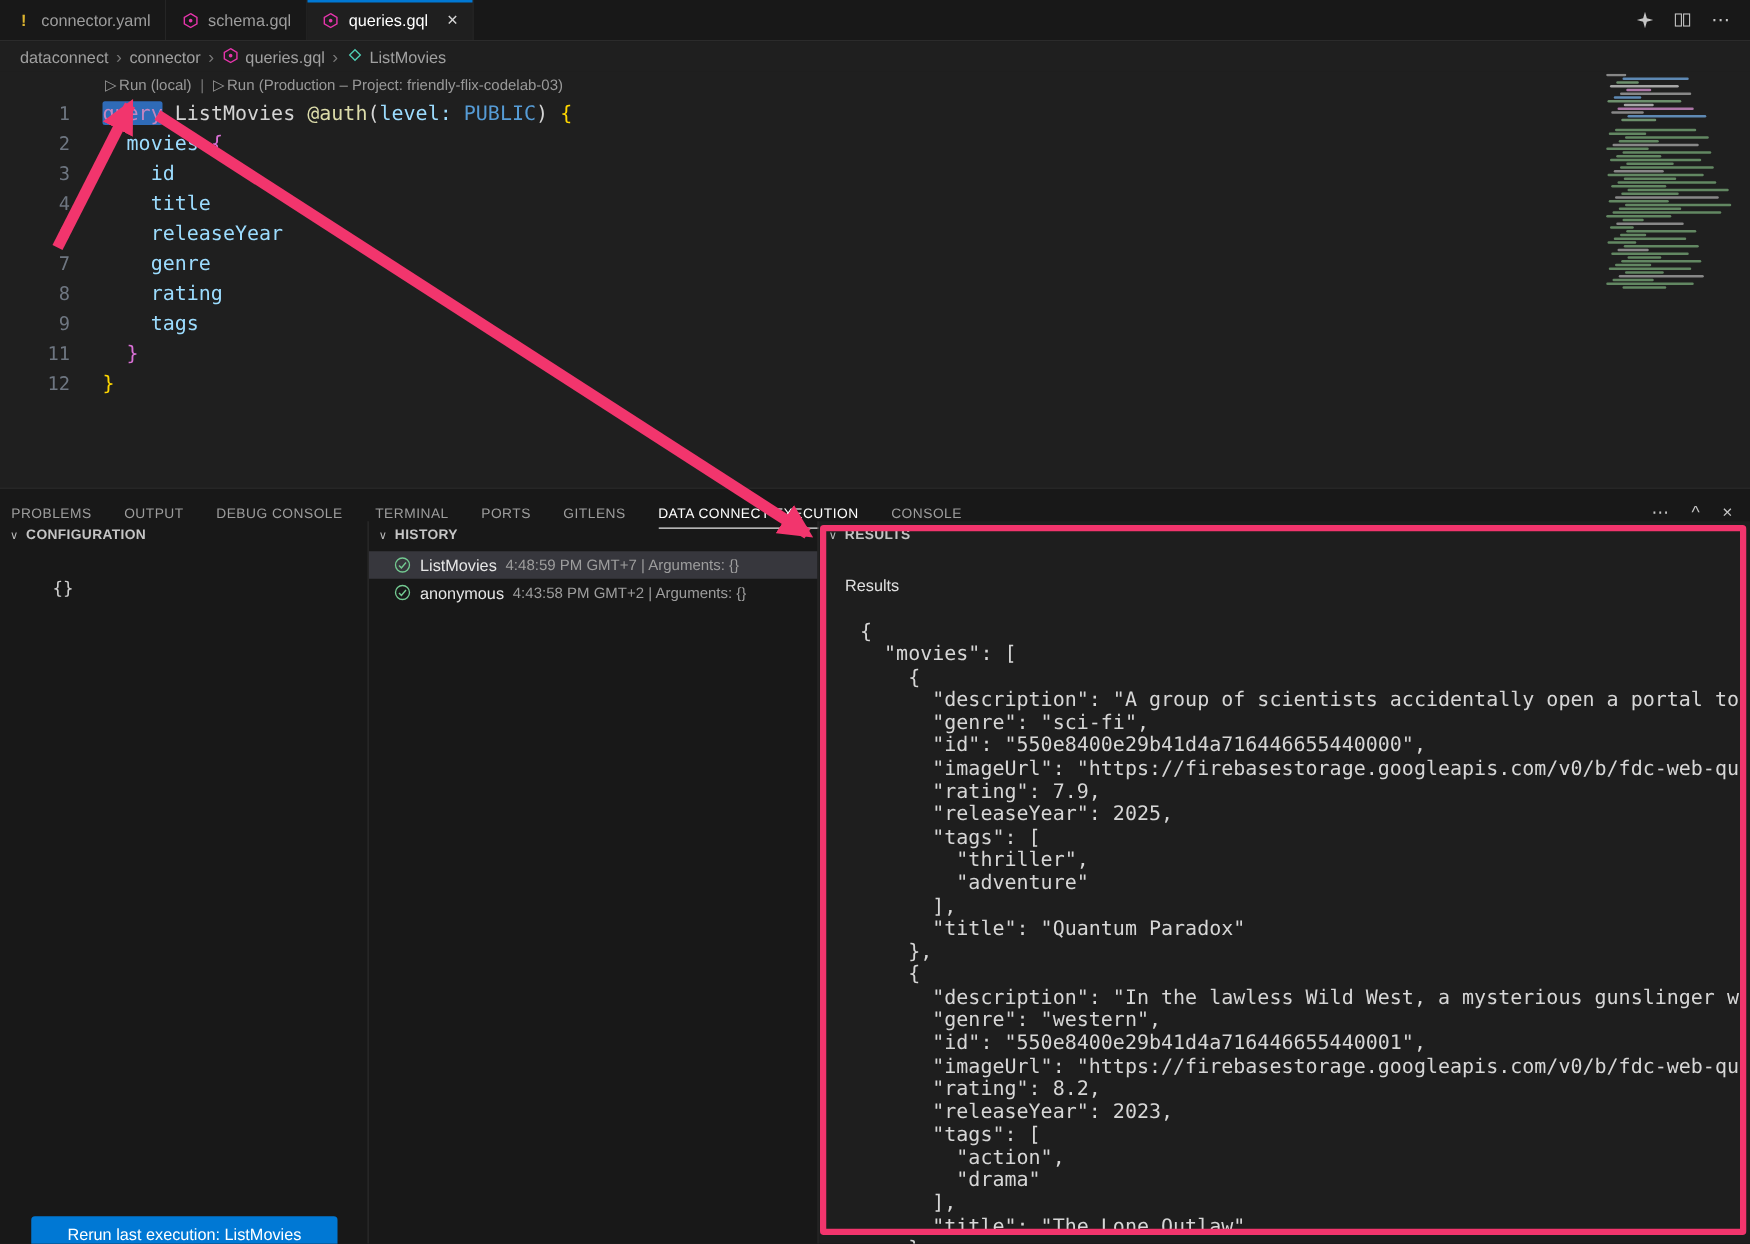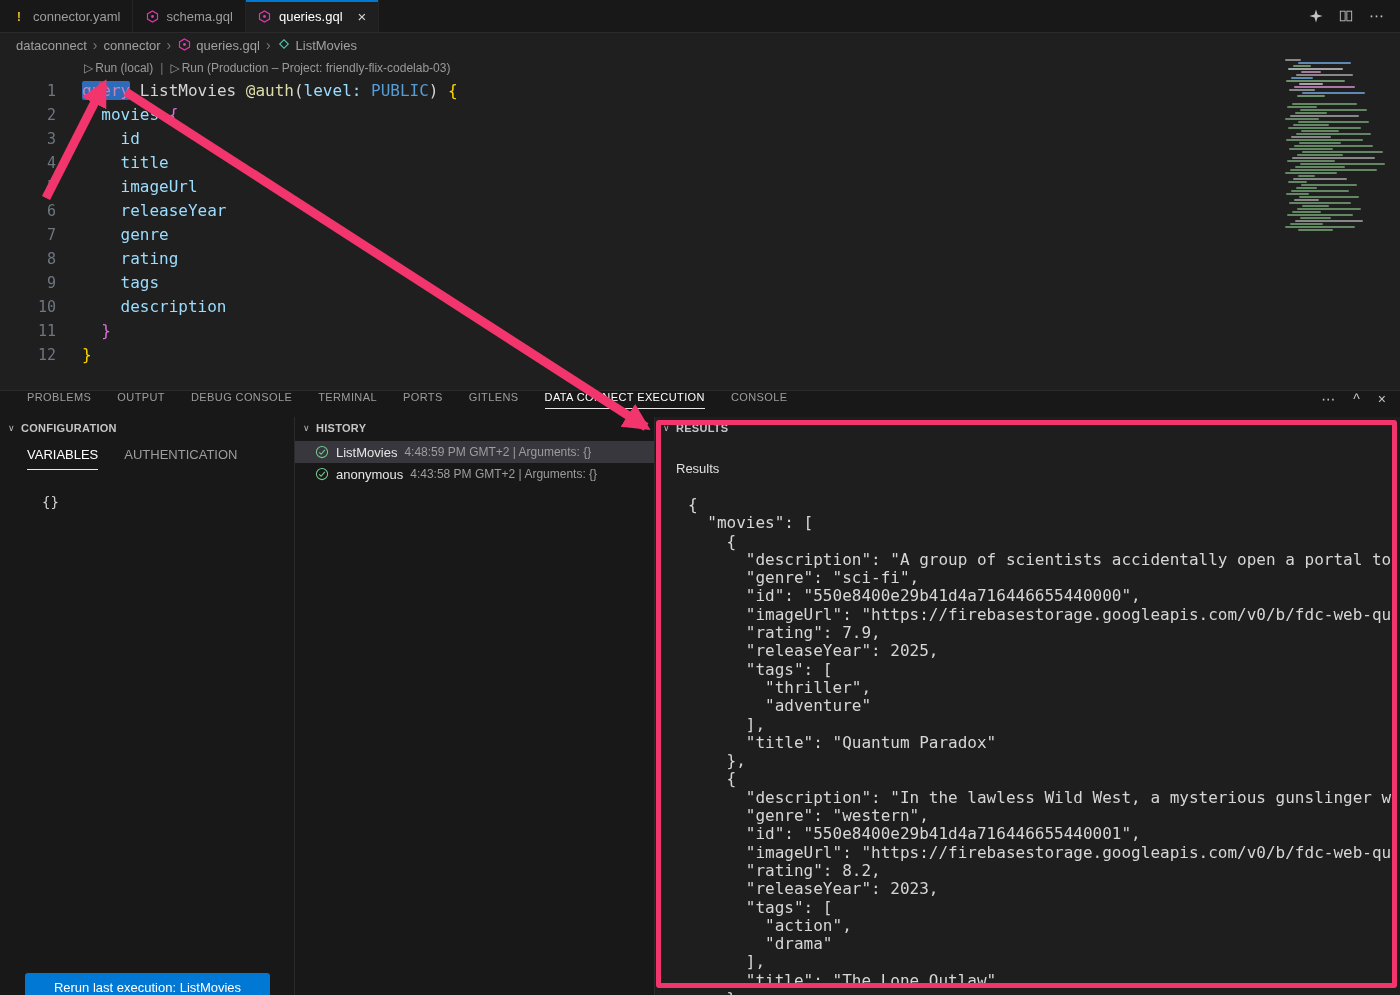--- a/index.html
+++ b/index.html
@@ -32,21 +32,21 @@
   .codeline .ln{width:56px;text-align:right;color:#6e7681;font-size:15px;flex:none}
   .codeline .src{margin-left:26px;white-space:pre}
   .tk-kw{color:var(--syn-keyword)} .tk-pl{color:var(--syn-plain)} .tk-fn{color:var(--syn-directive)}
   .tk-attr{color:var(--syn-field)} .tk-const{color:var(--syn-enum)} .tk-b1{color:var(--syn-bracket1)} .tk-b2{color:var(--syn-bracket2)}
   .sel{background:var(--selection);border-radius:2px}
   .minimap{position:absolute;top:2px;right:0;width:117px;height:182px;overflow:hidden}
   .mrow{height:2px;margin-bottom:1px;border-radius:1px;opacity:.85}
 
   
   .panel{position:absolute;top:390px;left:0;right:0;bottom:0;background:#181818;border-top:1px solid #2b2b2b}
-  .panel-tabs{height:26px;display:flex;align-items:flex-start;padding-left:27px}
+  .panel-tabs{height:26px;display:flex;align-items:flex-end;padding-left:9px}
   .ptabs{display:flex;gap:26px;align-items:center}
   .ptab{font-size:11px;letter-spacing:.4px;color:#9d9d9d;cursor:pointer;position:relative;white-space:nowrap}
   .ptab.active{color:#fff}
   .ptab.active::after{content:"";position:absolute;left:0;right:0;bottom:-6px;height:1px;background:#e7e7e7}
   .panel-actions{margin-left:auto;display:flex;gap:18px;padding-right:14px;color:#c5c5c5;font-size:14px}
   .panel-actions span{cursor:pointer}
   .panel-body{position:absolute;top:26px;left:0;right:0;bottom:0;display:flex}
   .section{position:relative;height:100%;overflow:hidden}
   .sec-config{width:295px;border-right:1px solid #2b2b2b;overflow:visible}
   .sec-history{width:360px;border-right:1px solid #2b2b2b}
@@ -164,26 +164,24 @@
       <span class="cl-run">
           <span>▷</span>
           <span>Run (Production – Project: friendly-flix-codelab-03)</span>
         </span>
     </div>
     <div class="code">
         <div class="codeline mono"><span class="ln">1</span><span class="src"><span class="tk-kw sel">query</span><span class="tk-pl"> </span><span class="tk-pl">ListMovies</span><span class="tk-pl"> </span><span class="tk-fn">@auth</span><span class="tk-pl">(</span><span class="tk-attr">level:</span><span class="tk-pl"> </span><span class="tk-const">PUBLIC</span><span class="tk-pl">)</span><span class="tk-pl"> </span><span class="tk-b1">{</span></span></div>
         <div class="codeline mono"><span class="ln">2</span><span class="src"><span class="tk-pl">  </span><span class="tk-attr">movies</span><span class="tk-pl"> </span><span class="tk-b2">{</span></span></div>
         <div class="codeline mono"><span class="ln">3</span><span class="src"><span class="tk-pl">    </span><span class="tk-attr">id</span></span></div>
         <div class="codeline mono"><span class="ln">4</span><span class="src"><span class="tk-pl">    </span><span class="tk-attr">title</span></span></div>
-        <div class="codeline mono"><span class="ln">5</span><span class="src"><span class="tk-pl">    </span><span class="tk-attr">imageUrl</span></span></div>
         <div class="codeline mono"><span class="ln">6</span><span class="src"><span class="tk-pl">    </span><span class="tk-attr">releaseYear</span></span></div>
         <div class="codeline mono"><span class="ln">7</span><span class="src"><span class="tk-pl">    </span><span class="tk-attr">genre</span></span></div>
         <div class="codeline mono"><span class="ln">8</span><span class="src"><span class="tk-pl">    </span><span class="tk-attr">rating</span></span></div>
         <div class="codeline mono"><span class="ln">9</span><span class="src"><span class="tk-pl">    </span><span class="tk-attr">tags</span></span></div>
-        <div class="codeline mono"><span class="ln">10</span><span class="src"><span class="tk-pl">    </span><span class="tk-attr">description</span></span></div>
         <div class="codeline mono"><span class="ln">11</span><span class="src"><span class="tk-pl">  </span><span class="tk-b2">}</span></span></div>
         <div class="codeline mono"><span class="ln">12</span><span class="src"><span class="tk-b1">}</span></span></div>
       </div>
     <div class="minimap">
         <div class="mrow" style="background: rgb(154, 154, 154); width: 16px; margin-left: 2px;"></div>
         <div class="mrow" style="background: rgb(106, 156, 207); width: 53px; margin-left: 15px;"></div>
         <div class="mrow" style="background: rgb(122, 163, 122); width: 18px; margin-left: 10px;"></div>
         <div class="mrow" style="background: rgb(189, 189, 189); width: 55px; margin-left: 5px;"></div>
         <div class="mrow" style="background: rgb(197, 134, 192); width: 20px; margin-left: 18px;"></div>
         <div class="mrow" style="background: rgb(154, 154, 154); width: 57px; margin-left: 13px;"></div>
@@ -258,43 +256,39 @@
         <span>×</span>
       </div>
     </div>
     <div class="panel-body">
 
       <div class="section sec-config">
         <div class="sec-header">
           <span class="chev">∨</span>
           <span>CONFIGURATION</span>
         </div>
-        <div class="cfg-tabs">
-            <div class="cfg-tab active">VARIABLES</div>
-            <div class="cfg-tab">AUTHENTICATION</div>
-          </div>
         <div class="cfg-value mono">{}</div>
         <button class="rerun-btn">Rerun last execution: ListMovies</button>
       </div>
 
       <div class="section sec-history">
         <div class="sec-header">
           <span class="chev">∨</span>
           <span>HISTORY</span>
         </div>
         <div class="hist-list">
             <div class="hist-row selected">
               <span class="ficon">
                 <svg width="14" height="14" viewBox="0 0 16 16">
                   <circle cx="8" cy="8" r="6.4" fill="none" stroke="#73c991" stroke-width="1.2"></circle>
                   <path d="M4.8 8.4l2.2 2.2 4.2-4.9" fill="none" stroke="#73c991" stroke-width="1.3"></path>
                 </svg>
               </span>
               <span class="hist-name">ListMovies</span>
-              <span class="hist-meta">4:48:59 PM GMT+2 | Arguments: {}</span>
+              <span class="hist-meta">4:48:59 PM GMT+7 | Arguments: {}</span>
             </div>
             <div class="hist-row">
               <span class="ficon">
                 <svg width="14" height="14" viewBox="0 0 16 16">
                   <circle cx="8" cy="8" r="6.4" fill="none" stroke="#73c991" stroke-width="1.2"></circle>
                   <path d="M4.8 8.4l2.2 2.2 4.2-4.9" fill="none" stroke="#73c991" stroke-width="1.3"></path>
                 </svg>
               </span>
               <span class="hist-name">anonymous</span>
               <span class="hist-meta">4:43:58 PM GMT+2 | Arguments: {}</span>

